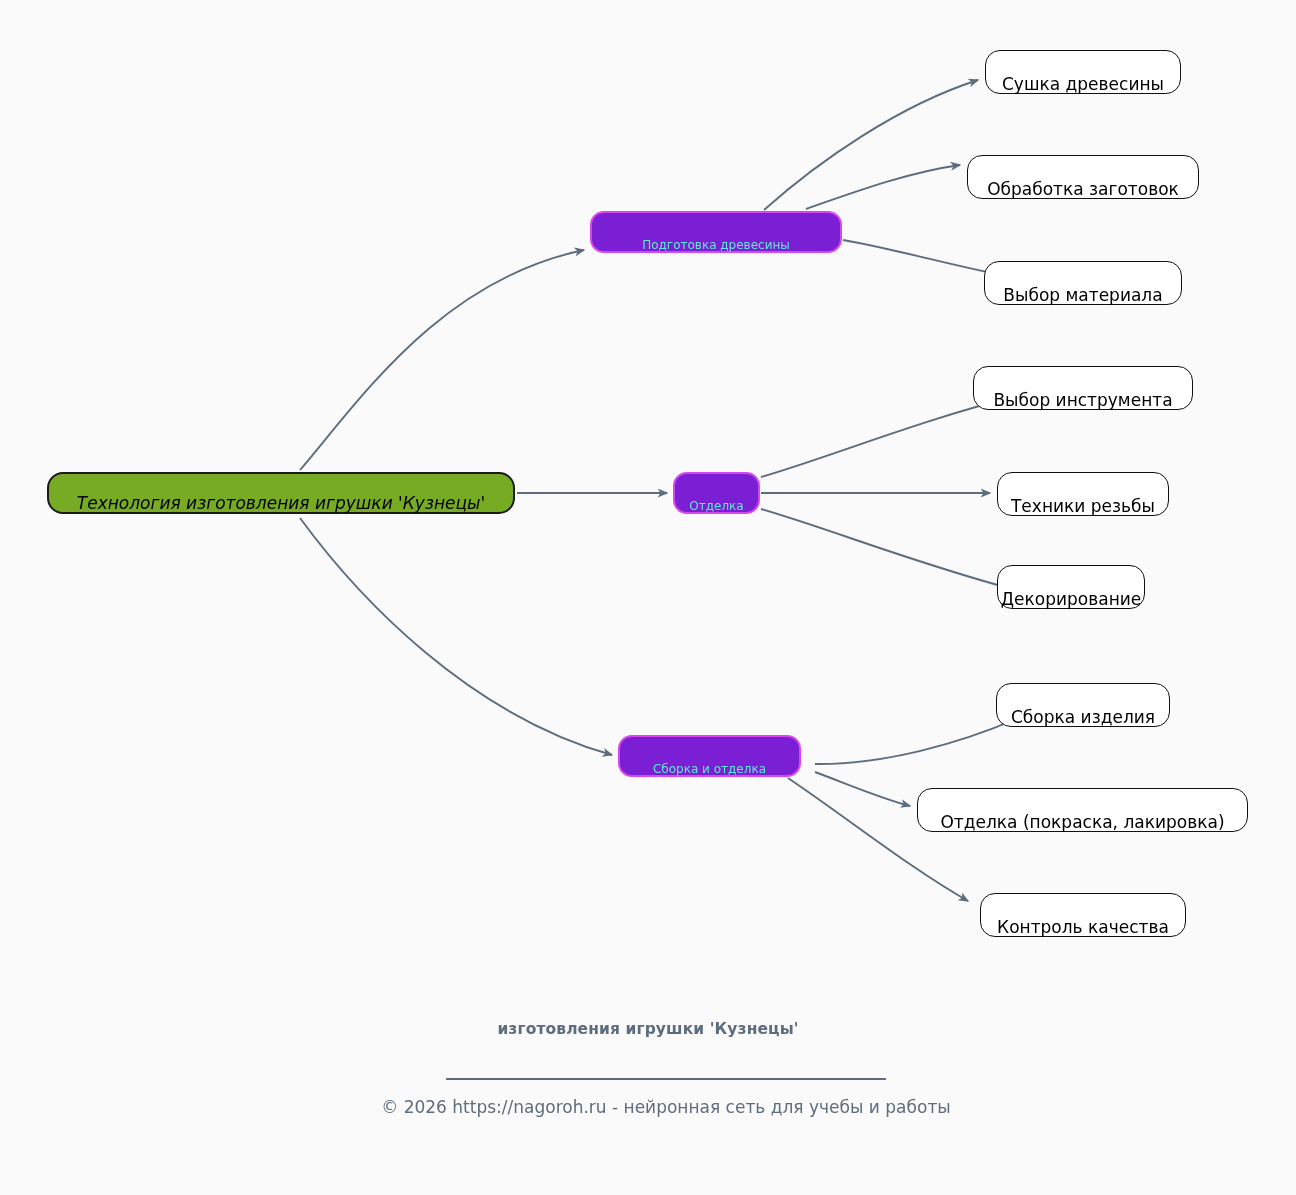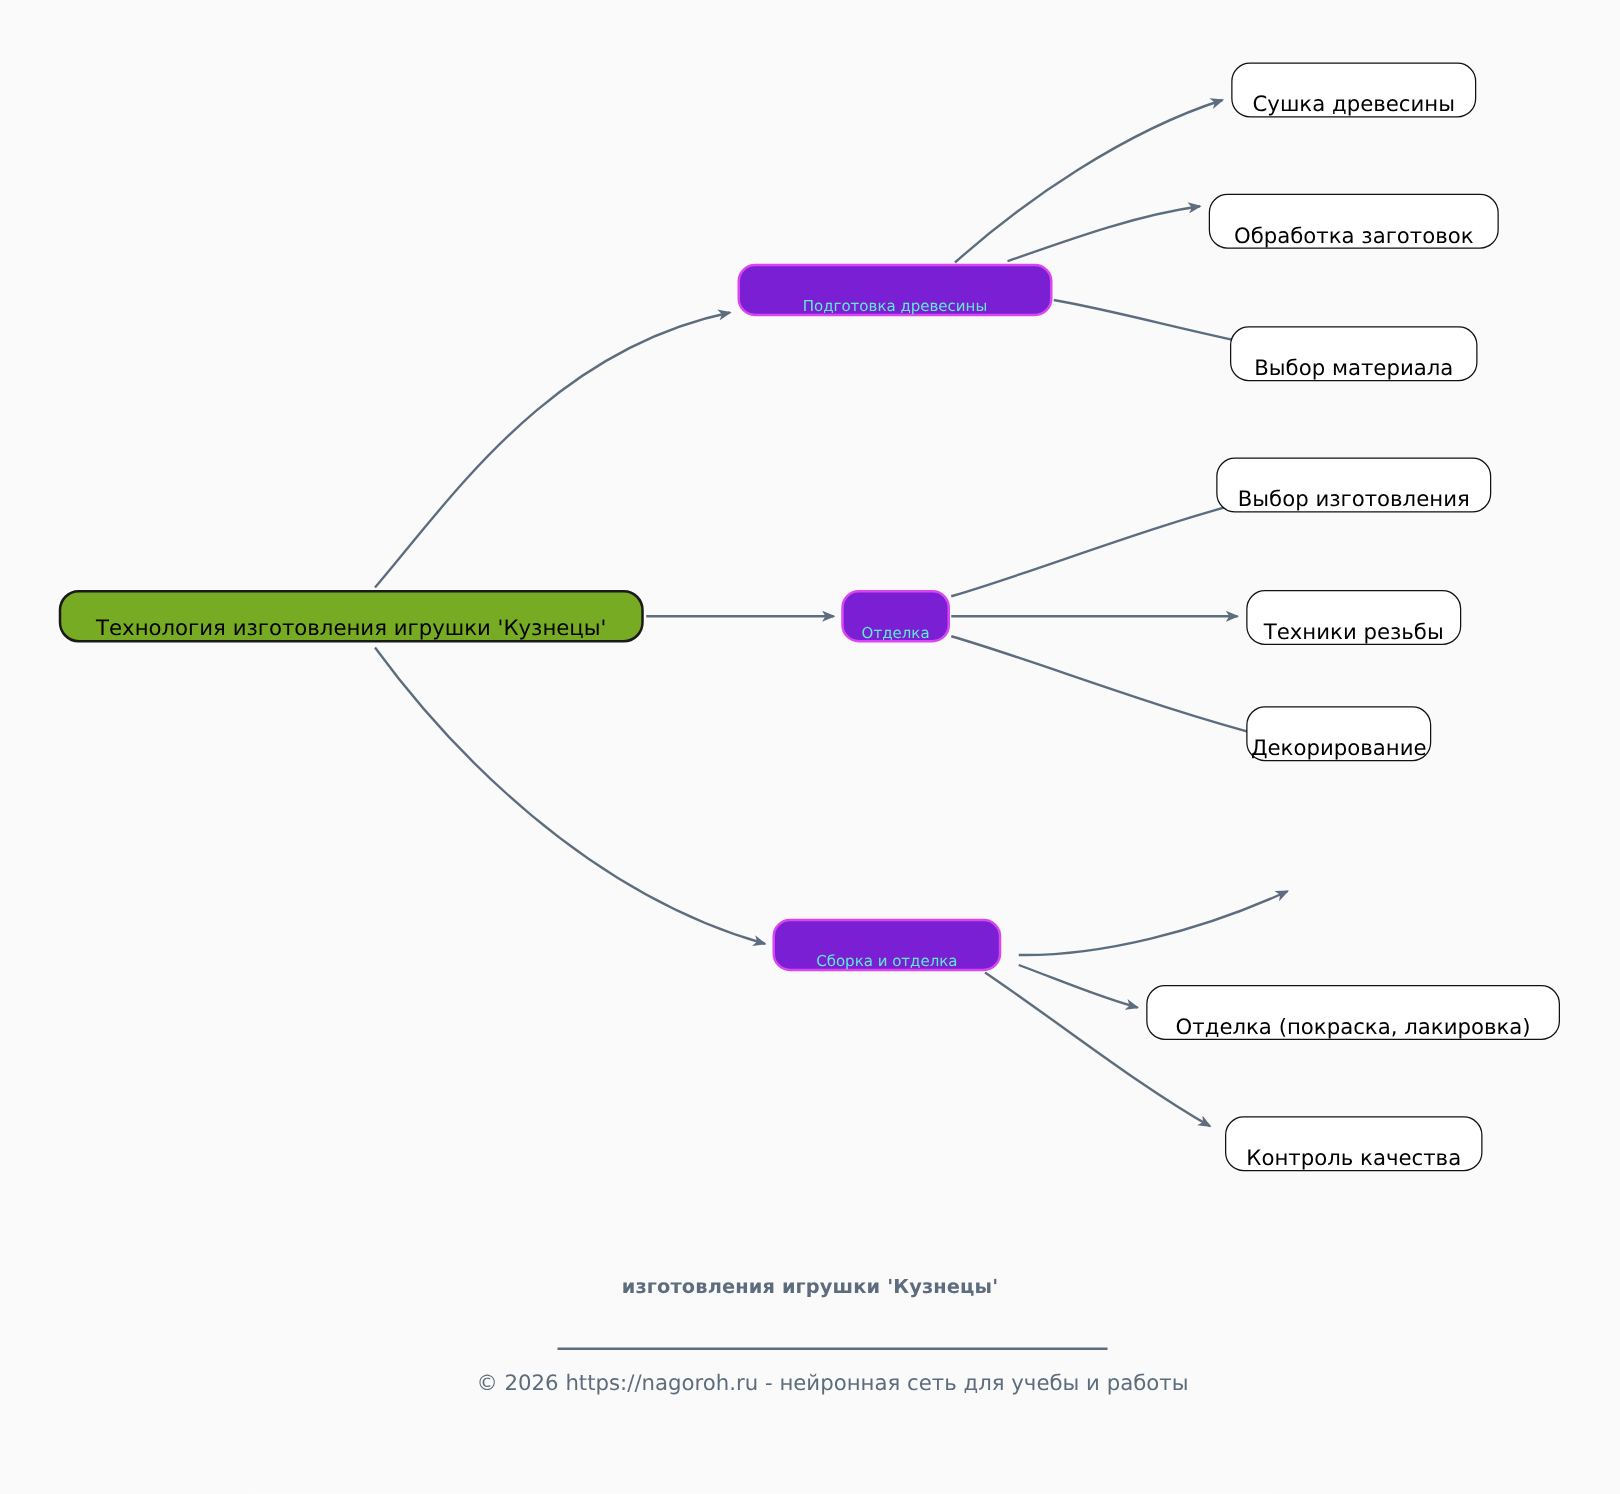--- a/index.html
+++ b/index.html
@@ -126,52 +126,55 @@
       <path d="M 761,477 C 830,457 920,420 1017,396"></path>
       <path d="M 761,493 C 830,493 920,493 990,493"></path>
       <path d="M 761,509 C 830,529 920,565 1016,590"></path>
 
       <path d="M 815,764 C 880,765 960,745 1030,713"></path>
       <path d="M 815,772 C 850,785 880,798 910,806"></path>
       <path d="M 788,778 C 850,820 910,868 968,901"></path>
     </g>
   </svg>
 
-  <div class="node root" style="left:47px; top:472px; width:468px; height:42px;">
+  <div class="node root" style="left:47px; top:472px; width:468px; height:42px;font-style:italic;">
     <span class="node-label">Технология изготовления игрушки 'Кузнецы'</span>
   </div>
 
   <div class="node branch" style="left:590px; top:211px; width:252px; height:42px;">
     <span class="node-label">Подготовка древесины</span>
   </div>
   <div class="node leaf" style="left:985px; top:50px; width:196px; height:44px;">
     <span class="node-label">Сушка древесины</span>
   </div>
   <div class="node leaf" style="left:967px; top:155px; width:232px; height:44px;">
     <span class="node-label">Обработка заготовок</span>
   </div>
   <div class="node leaf" style="left:984px; top:261px; width:198px; height:44px;">
     <span class="node-label">Выбор материала</span>
   </div>
 
   <div class="node branch" style="left:673px; top:472px; width:87px; height:42px;">
     <span class="node-label">Отделка</span>
   </div>
   <div class="node leaf" style="left:973px; top:366px; width:220px; height:44px;">
-    <span class="node-label">Выбор изготовления</span>
+    <span class="node-label">Выбор инструмента</span>
   </div>
   <div class="node leaf" style="left:997px; top:472px; width:172px; height:44px;">
     <span class="node-label">Техники резьбы</span>
   </div>
   <div class="node leaf" style="left:997px; top:565px; width:148px; height:44px;">
     <span class="node-label">Декорирование</span>
   </div>
 
   <div class="node branch" style="left:618px; top:735px; width:183px; height:42px;">
     <span class="node-label">Сборка и отделка</span>
+  </div>
+  <div class="node leaf" style="left:996px; top:683px; width:174px; height:44px;">
+    <span class="node-label">Сборка изделия</span>
   </div>
   <div class="node leaf" style="left:917px; top:788px; width:331px; height:44px;">
     <span class="node-label">Отделка (покраска, лакировка)</span>
   </div>
   <div class="node leaf" style="left:980px; top:893px; width:206px; height:44px;">
     <span class="node-label">Контроль качества</span>
   </div>
 
   <div id="caption">
     <div>изготовления игрушки 'Кузнецы'</div>

